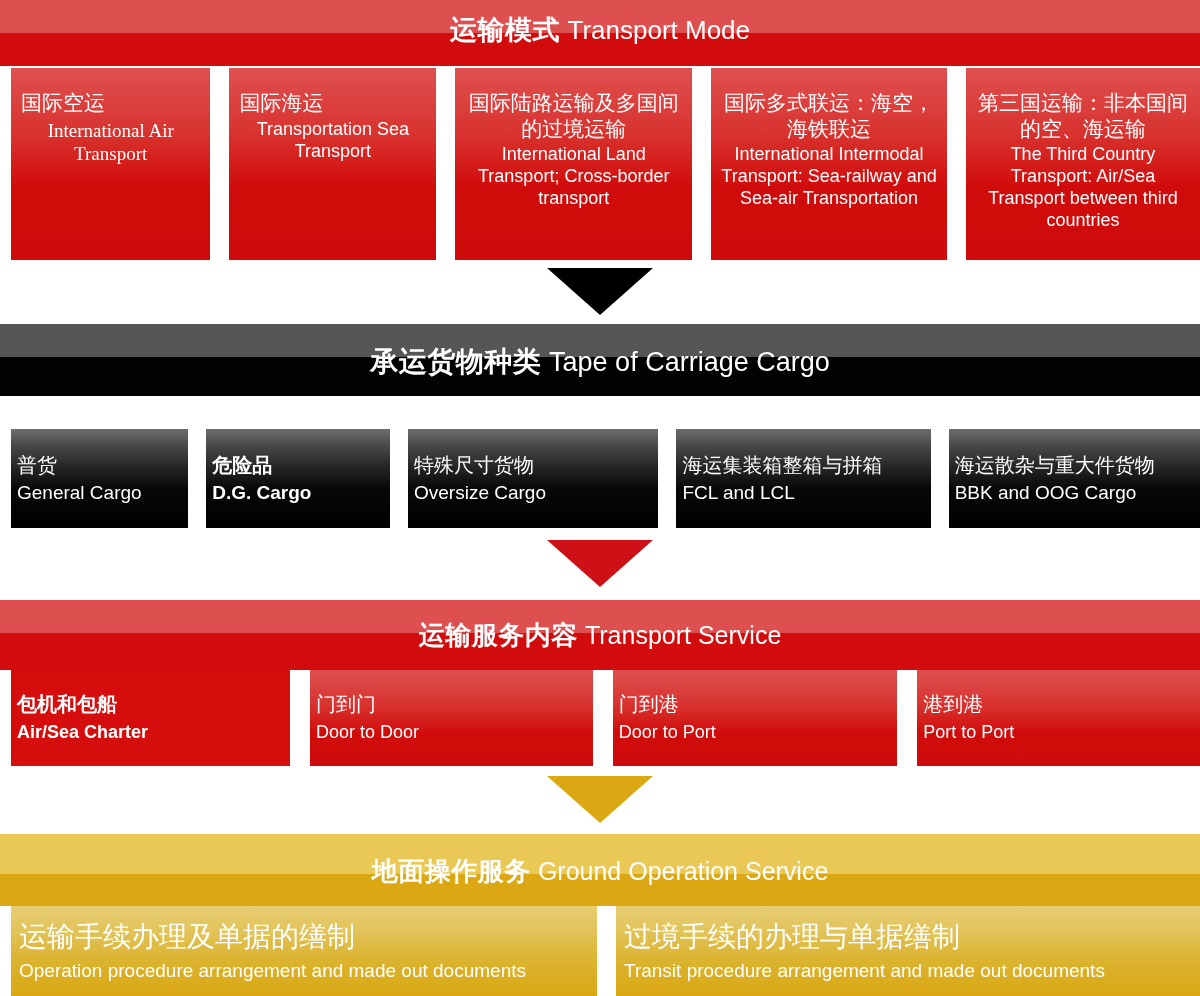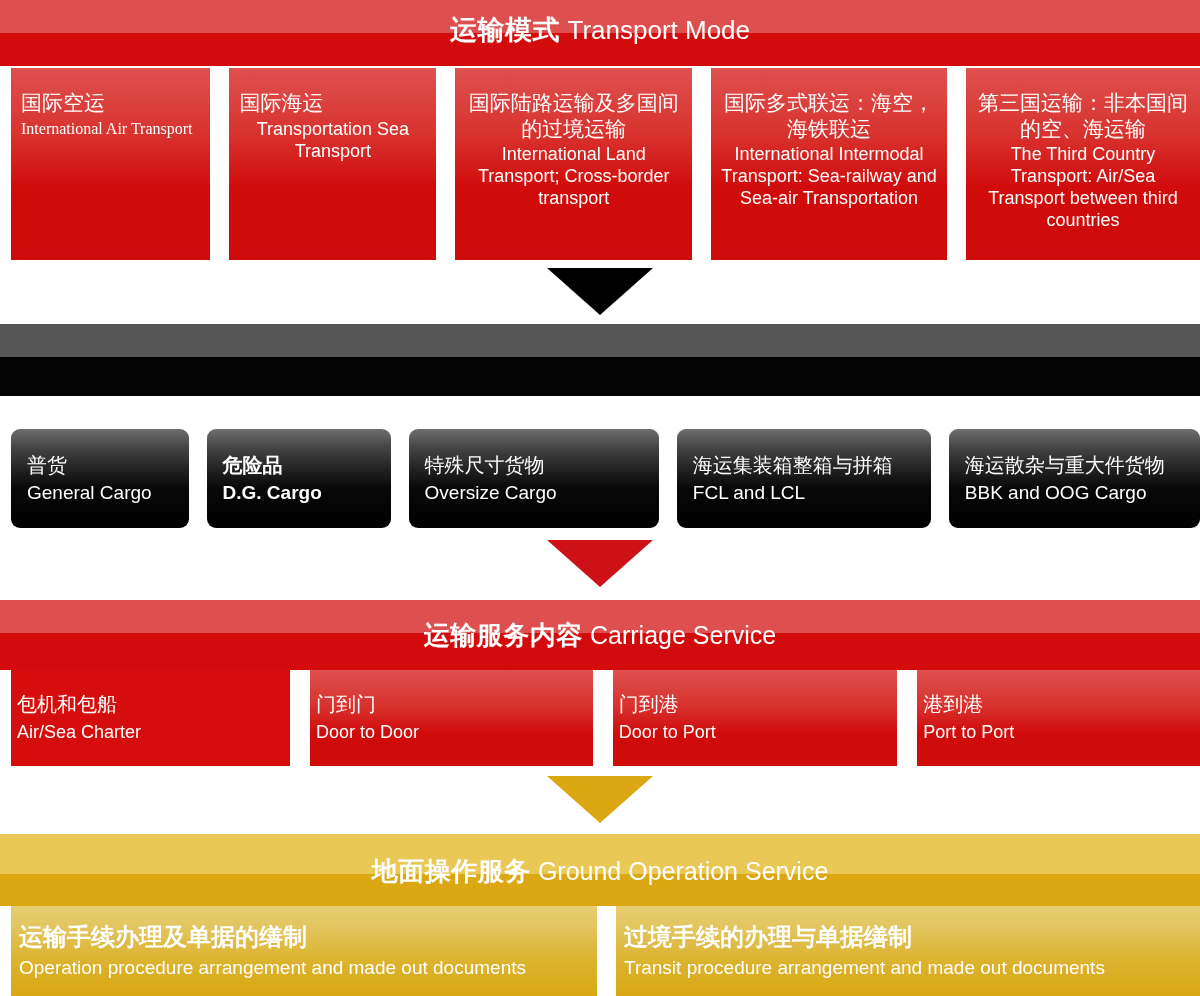--- a/index.html
+++ b/index.html
@@ -114,39 +114,38 @@
     margin-top: 6px;
     gap: 8px;
   }
   .row-modes .box {
     background: linear-gradient(to bottom, #DE5050 0%, #D8332F 34%, #D00C0B 62%, #CE0A0A 100%);
     padding: 22px 10px 0 10px;
     justify-content: flex-start;
   }
   .row-modes .box .cn { font-size: 21px; }
   .row-modes .box .en { font-size: 18px; margin-top: 3px; }
-  .row-modes .box.serif .en { font-family: "Liberation Serif", serif; font-size: 16px; }
+  .row-modes .box.serif .en { font-family: "Liberation Serif", serif; font-size: 19px; }
 
   .w-mode-0 { width: 212px; }
   .w-mode-1 { width: 220px; }
   .w-mode-2 { width: 252px; }
   .w-mode-3 { width: 251px; }
   .w-mode-4 { width: 249px; }
 
   
   .row-cargo {
     height: 106px;
     margin-top: 37px;
     gap: 7px;
   }
   .row-cargo .box {
     background: linear-gradient(to bottom, #6e6e6e 0%, #4a4a4a 16%, #262626 38%, #080808 60%, #000000 100%);
     justify-content: center;
-    padding: 0 16px;
-    border-radius: 9px;
+    padding: 0 6px;
   }
   .row-cargo .box .cn { font-size: 20px; }
   .row-cargo .box .en { font-size: 19px; margin-top: 4px; }
 
   .w-cargo-0 { width: 188px; }
   .w-cargo-1 { width: 195px; font-weight: bold; }
   .w-cargo-2 { width: 266px; }
   .w-cargo-3 { width: 270px; }
   .w-cargo-4 { width: 267px; }
 
@@ -160,37 +159,37 @@
     background: linear-gradient(to bottom, #DE5050 0%, #D8332F 36%, #D00C0B 66%, #CE0A0A 100%);
     justify-content: center;
     padding: 0 6px;
   }
   .row-service .box.flat {
     background: #D50D0D;
   }
   .row-service .box .cn { font-size: 20px; }
   .row-service .box .en { font-size: 18px; margin-top: 5px; }
 
-  .w-serv-0 { width: 292px; }
+  .w-serv-0 { width: 292px; font-weight: bold; }
   .w-serv-1 { width: 296px; }
   .w-serv-2 { width: 298px; }
   .w-serv-3 { width: 296px; }
 
   
   .row-ground {
     height: 96px;
     margin-top: 4px;
     gap: 8px;
   }
   .row-ground .box {
     background: linear-gradient(to bottom, #E7CE72 0%, #E2C45C 26%, #DCB431 58%, #D9A813 100%);
     justify-content: center;
     padding: 0 8px;
   }
-  .row-ground .box .cn { font-size: 24px; font-weight: bold; }
+  .row-ground .box .cn { font-size: 28px; }
   .row-ground .box .en { font-size: 19px; margin-top: 5px; }
 
   .w-ground-0 { width: 597px; }
   .w-ground-1 { width: 595px; }
 
   
   .arrow-wrap {
     width: 100%;
     display: flex;
     justify-content: center;
@@ -244,20 +243,21 @@
     </div>
   </div>
 
   <div class="arrow-wrap gap-mode-arrow">
     <div class="arrow arrow-black"></div>
   </div>
 
   <div class="banner banner-cargo">
     <div class="banner-top"></div>
     <div class="banner-bottom"></div>
+    <div class="banner-title"><span class="cn">承运货物种类</span> <span class="en">Tape of Carriage Cargo</span></div>
   </div>
 
   <div class="row row-cargo">
     <div class="box w-cargo-0">
       <span class="cn">普货</span>
       <span class="en">General Cargo</span>
     </div>
     <div class="box w-cargo-1">
       <span class="cn">危险品</span>
       <span class="en">D.G. Cargo</span>
@@ -276,21 +276,21 @@
     </div>
   </div>
 
   <div class="arrow-wrap gap-cargo-arrow">
     <div class="arrow arrow-red"></div>
   </div>
 
   <div class="banner banner-service">
     <div class="banner-top"></div>
     <div class="banner-bottom"></div>
-    <div class="banner-title"><span class="cn">运输服务内容</span> <span class="en">Carriage Service</span></div>
+    <div class="banner-title"><span class="cn">运输服务内容</span> <span class="en">Transport Service</span></div>
   </div>
 
   <div class="row row-service">
     <div class="box w-serv-0 flat">
       <span class="cn">包机和包船</span>
       <span class="en">Air/Sea Charter</span>
     </div>
     <div class="box w-serv-1">
       <span class="cn">门到门</span>
       <span class="en">Door to Door</span>

